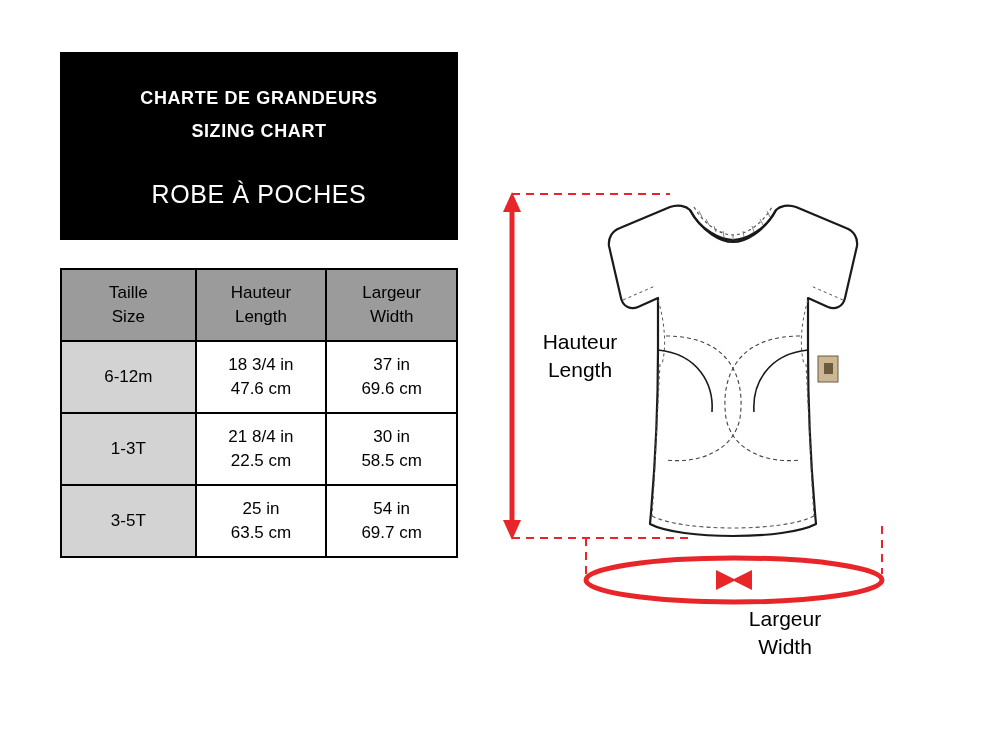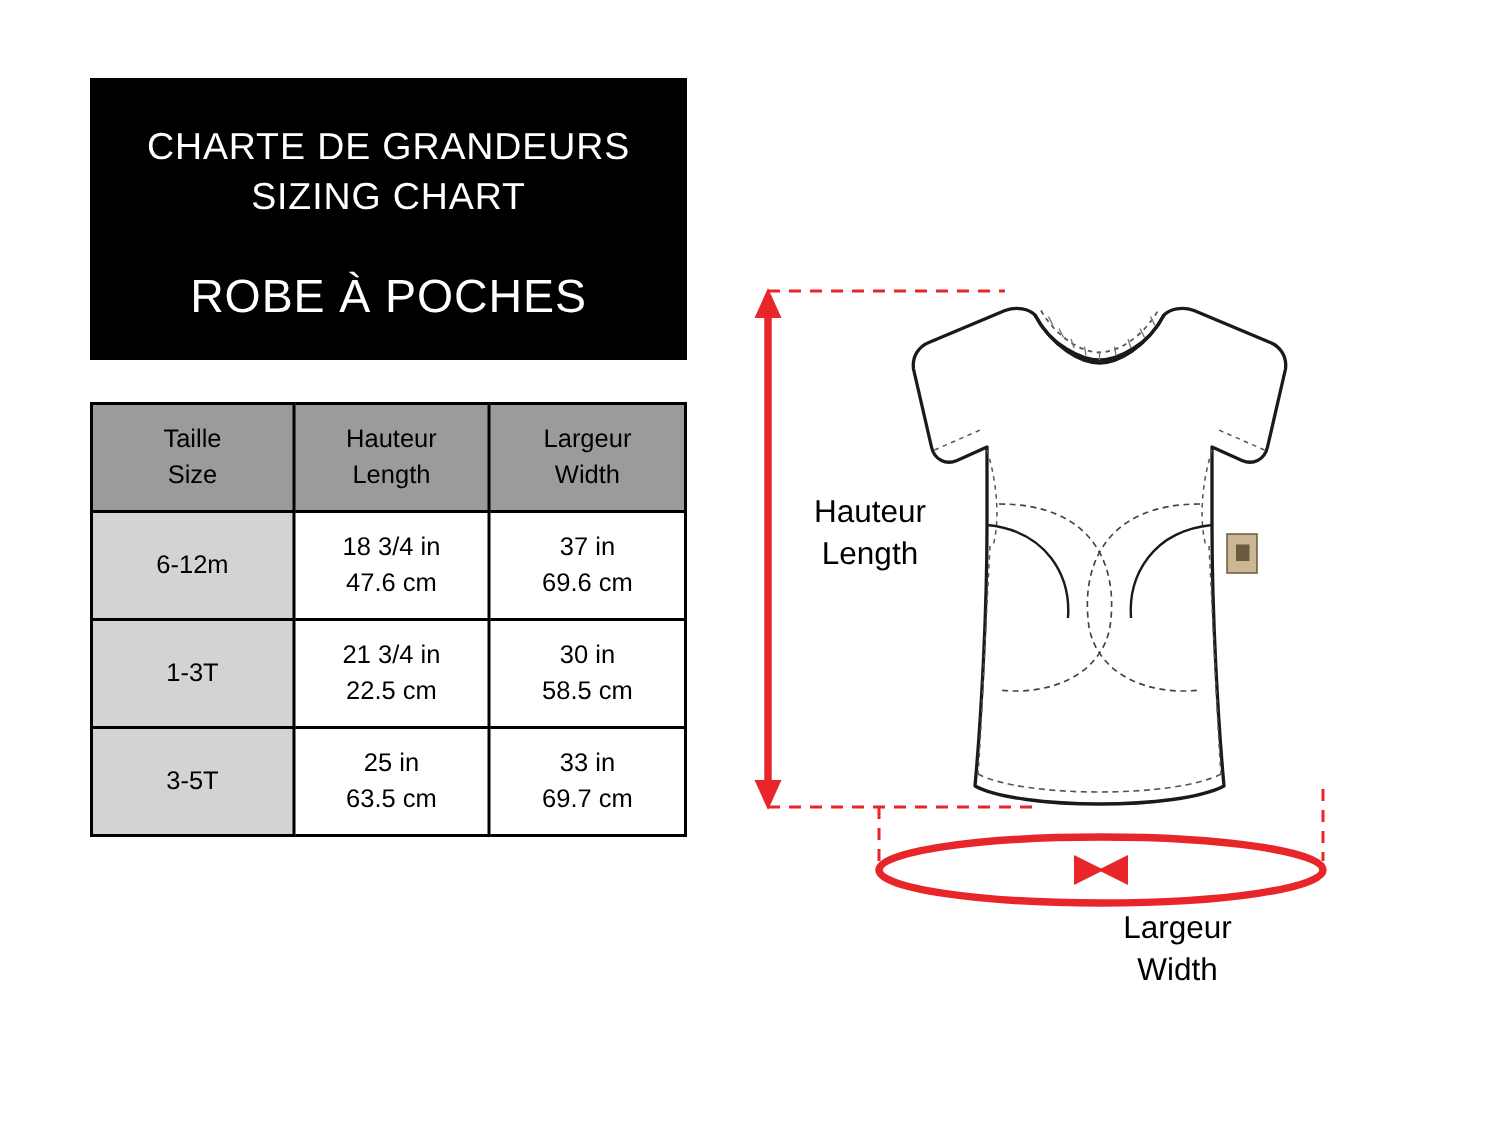--- a/index.html
+++ b/index.html
@@ -27,27 +27,27 @@
   #title-block {
     background: #000000;
     color: #ffffff;
     width: 398px;
     height: 188px;
     box-sizing: border-box;
     padding-top: 30px;
     text-align: center;
   }
   #title-block .line {
-    font-size: 25px;
+    font-size: 18px;
     letter-spacing: 0.6px;
     line-height: 33px;
-    font-weight: 400;
+    font-weight: 700;
   }
   #title-block .product {
-    font-size: 31px;
+    font-size: 25px;
     letter-spacing: 0.6px;
     margin-top: 32px;
     font-weight: 400;
   }
 
   
   #size-table {
     position: absolute;
     left: 60px;
     top: 268px;
@@ -151,36 +151,36 @@
         <span class="cell-line">47.6 cm</span>
       </td>
       <td>
         <span class="cell-line">37 in</span>
         <span class="cell-line">69.6 cm</span>
       </td>
     </tr>
     <tr>
       <td class="size-cell">1-3T</td>
       <td>
-        <span class="cell-line">21 3/4 in</span>
+        <span class="cell-line">21 8/4 in</span>
         <span class="cell-line">22.5 cm</span>
       </td>
       <td>
         <span class="cell-line">30 in</span>
         <span class="cell-line">58.5 cm</span>
       </td>
     </tr>
     <tr>
       <td class="size-cell">3-5T</td>
       <td>
         <span class="cell-line">25 in</span>
         <span class="cell-line">63.5 cm</span>
       </td>
       <td>
-        <span class="cell-line">33 in</span>
+        <span class="cell-line">54 in</span>
         <span class="cell-line">69.7 cm</span>
       </td>
     </tr>
   </tbody>
 </table>
 
 <div id="illustration">
   <svg width="500" height="540" viewBox="0 0 500 540">
 
     <g>

